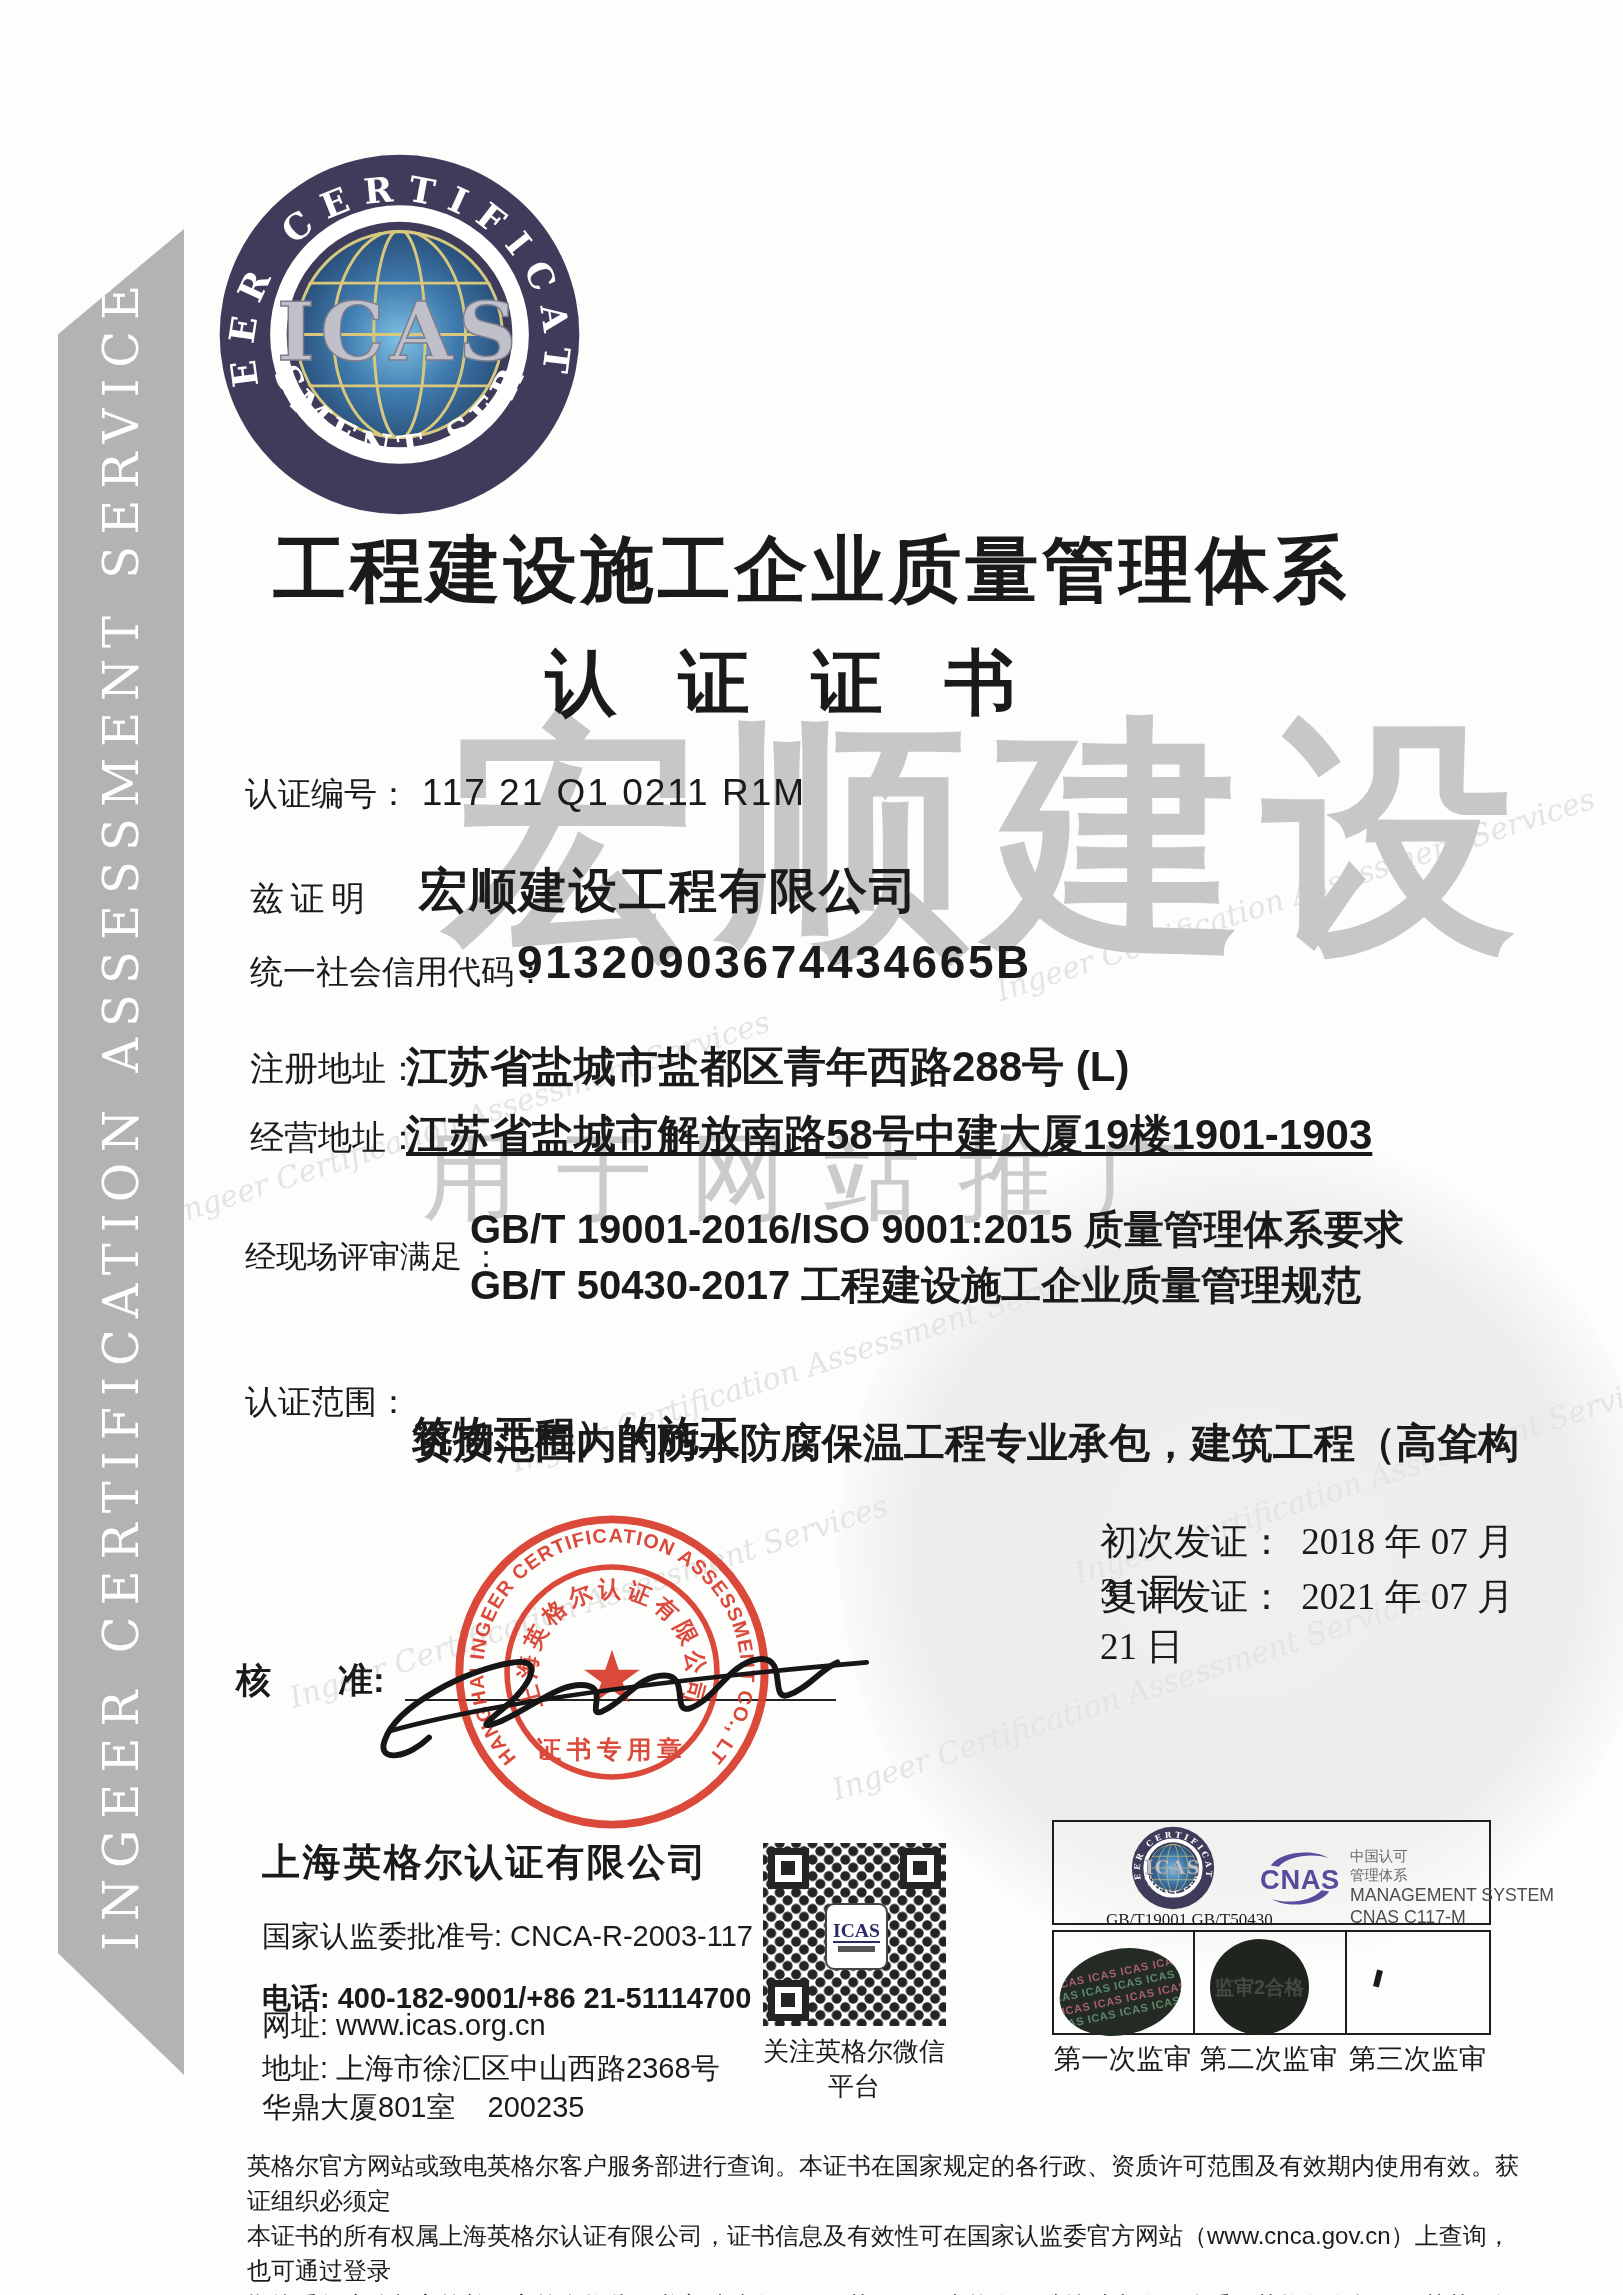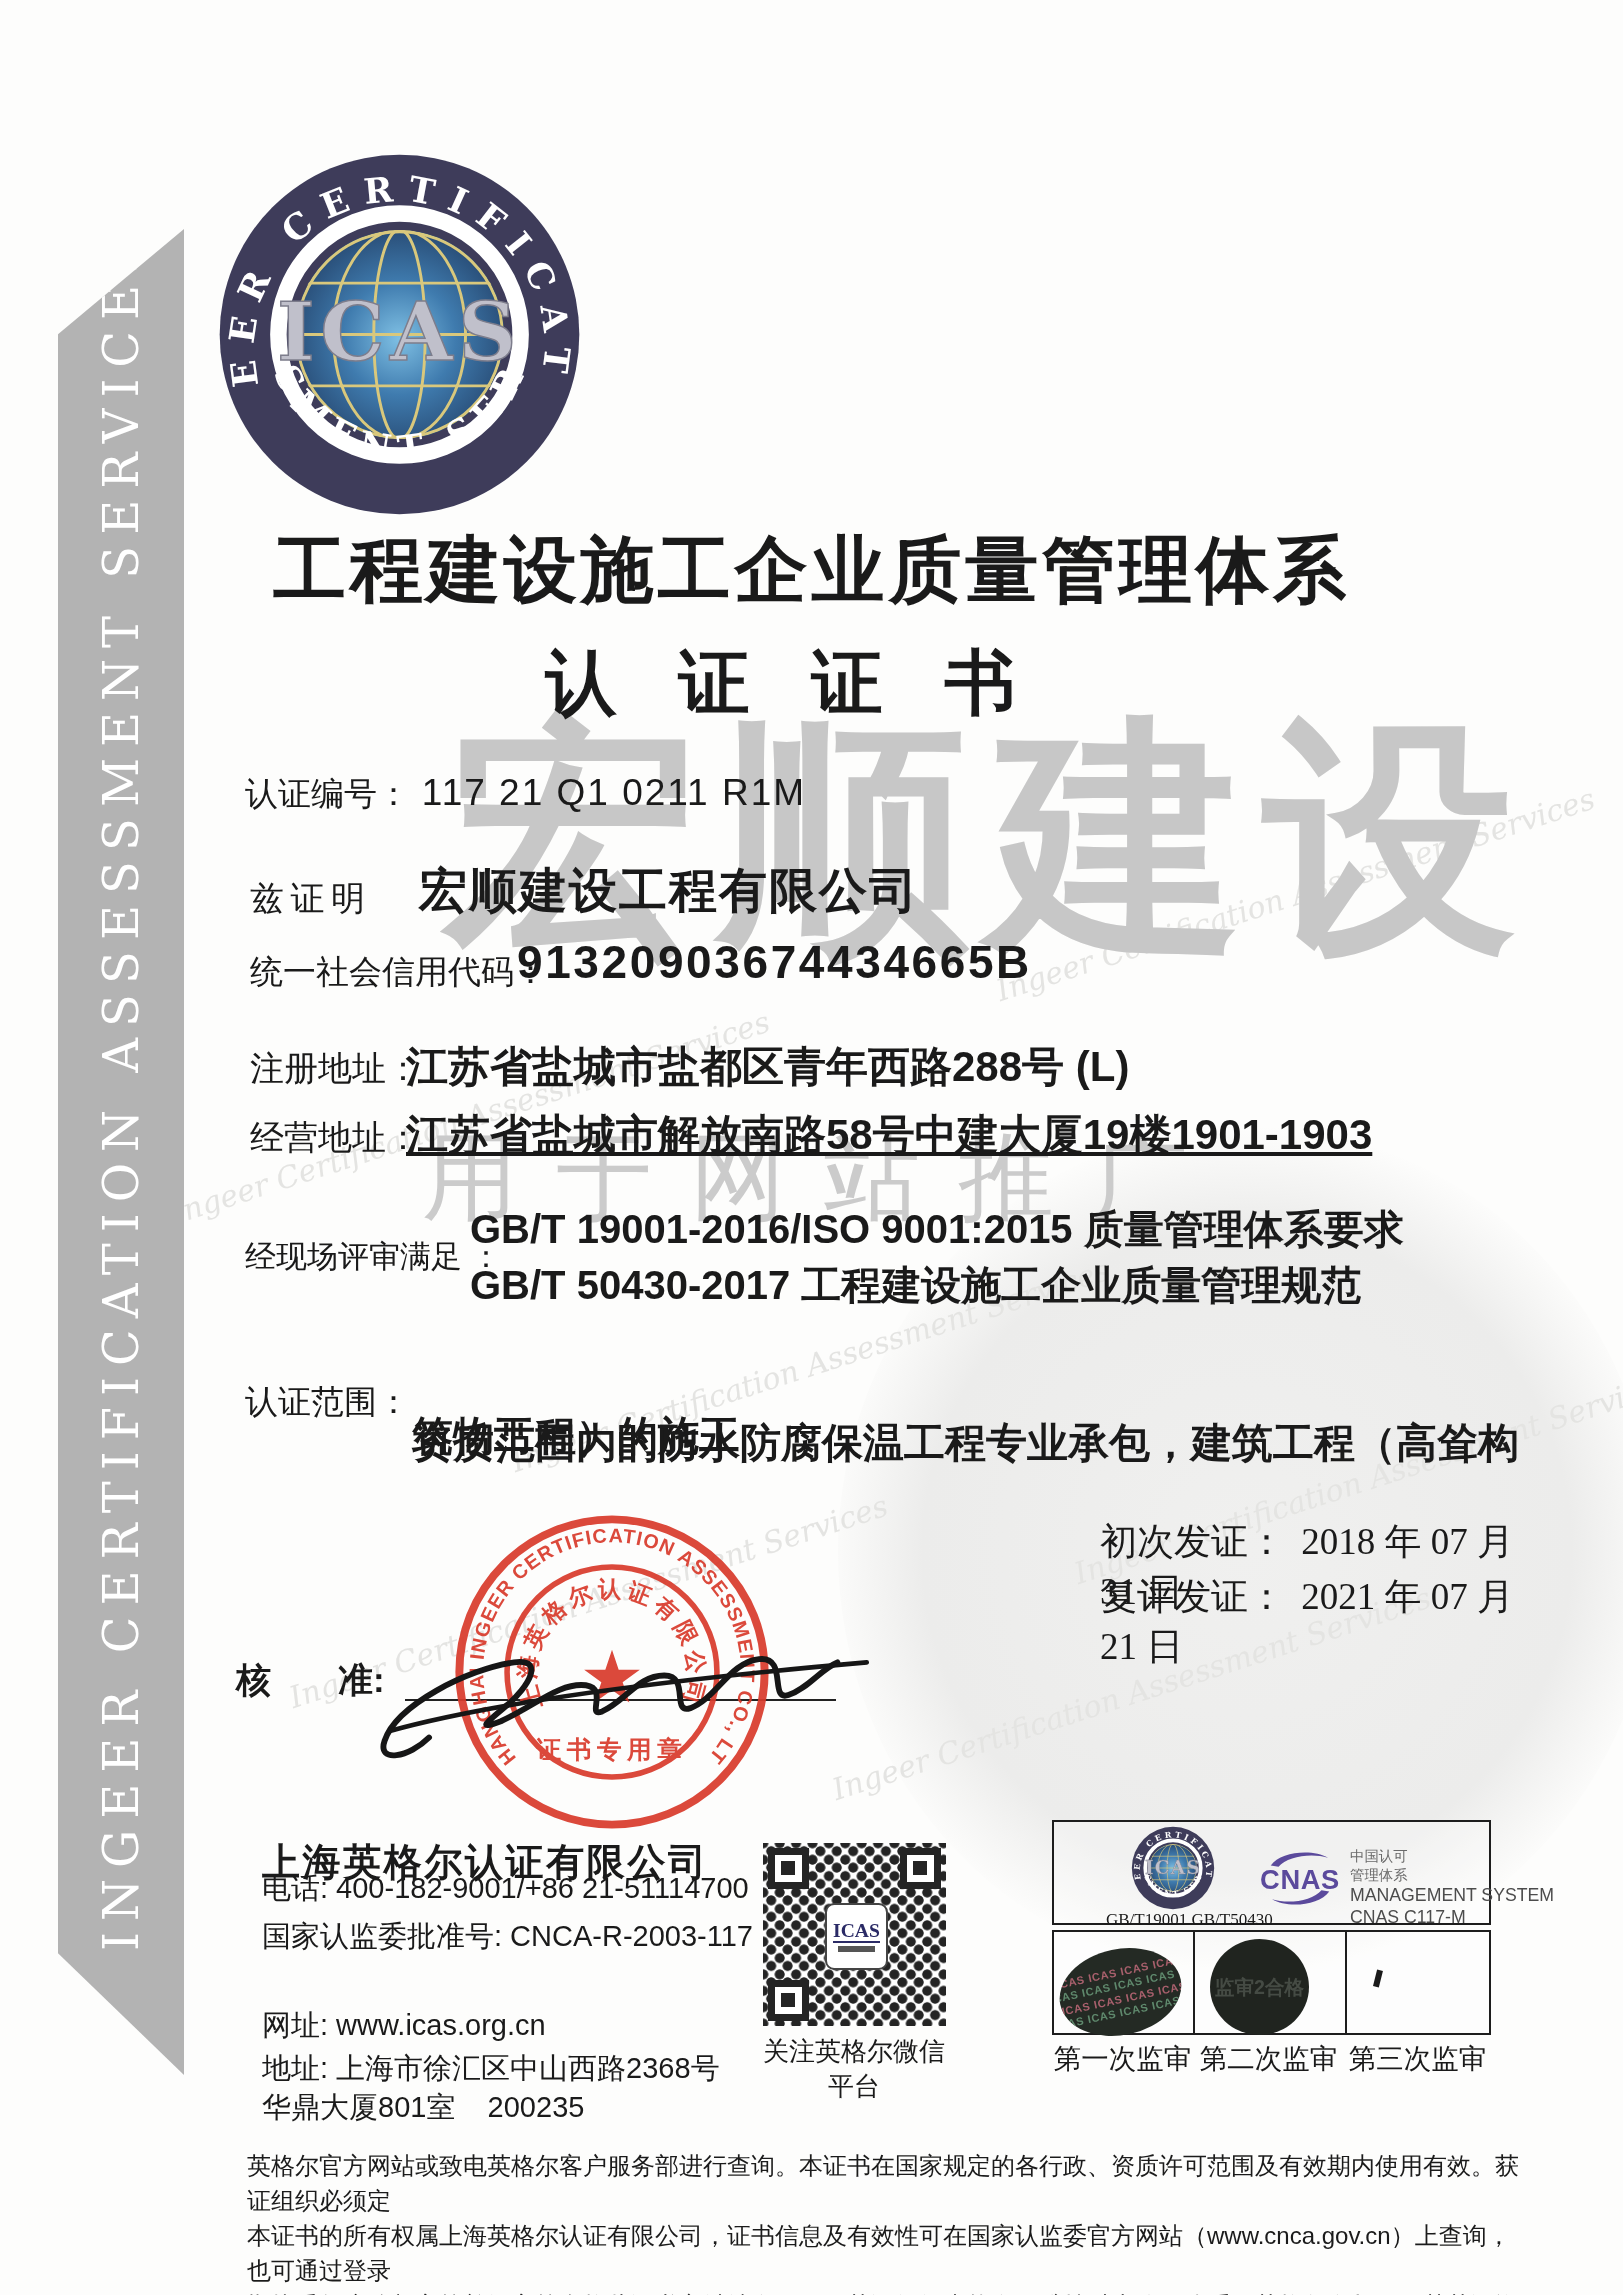--- a/index.html
+++ b/index.html
@@ -206,21 +206,21 @@
 
   <svg class="abs" id="signature" viewBox="0 0 820 300">
     <path fill="none" stroke="#161616" stroke-width="9" stroke-linecap="round" d="M120,235 C90,265 40,275 52,240 C70,185 180,130 250,120 C300,113 270,160 240,185 C210,210 190,225 230,210
          C280,188 320,150 360,155 C395,160 360,205 385,195 C420,180 440,140 480,140 C520,140 490,200 520,190
          C560,175 580,120 625,115 C670,110 640,180 670,170 C700,160 720,130 745,120"></path>
     <path fill="none" stroke="#161616" stroke-width="7" stroke-linecap="round" d="M60,225 C240,175 560,140 790,120"></path>
   </svg>
 
   <div class="abs" id="iss-name">上海英格尔认证有限公司</div>
   <div class="abs iss-line" style="top:1917px;">国家认监委批准号: CNCA-R-2003-117</div>
-  <div class="abs iss-line" style="top:1869px;">电话: 400-182-9001/+86 21-51114700</div>
+  <div class="abs iss-line" style="top:1979px;font-weight:bold;">电话: 400-182-9001/+86 21-51114700</div>
   <div class="abs iss-line" style="top:2006px;">网址: www.icas.org.cn</div>
   <div class="abs iss-line" style="top:2049px;">地址: 上海市徐汇区中山西路2368号</div>
   <div class="abs iss-line" style="top:2088px;white-space:pre;">华鼎大厦801室    200235</div>
 
   <div class="abs" id="qr">
     <div class="finder" style="left:5.2px;top:5.2px;"></div>
     <div class="finder" style="right:5.2px;top:5.2px;"></div>
     <div class="finder" style="left:5.2px;bottom:5.2px;"></div>
     <div id="qr-logo">
       <span class="t">ICAS</span>

